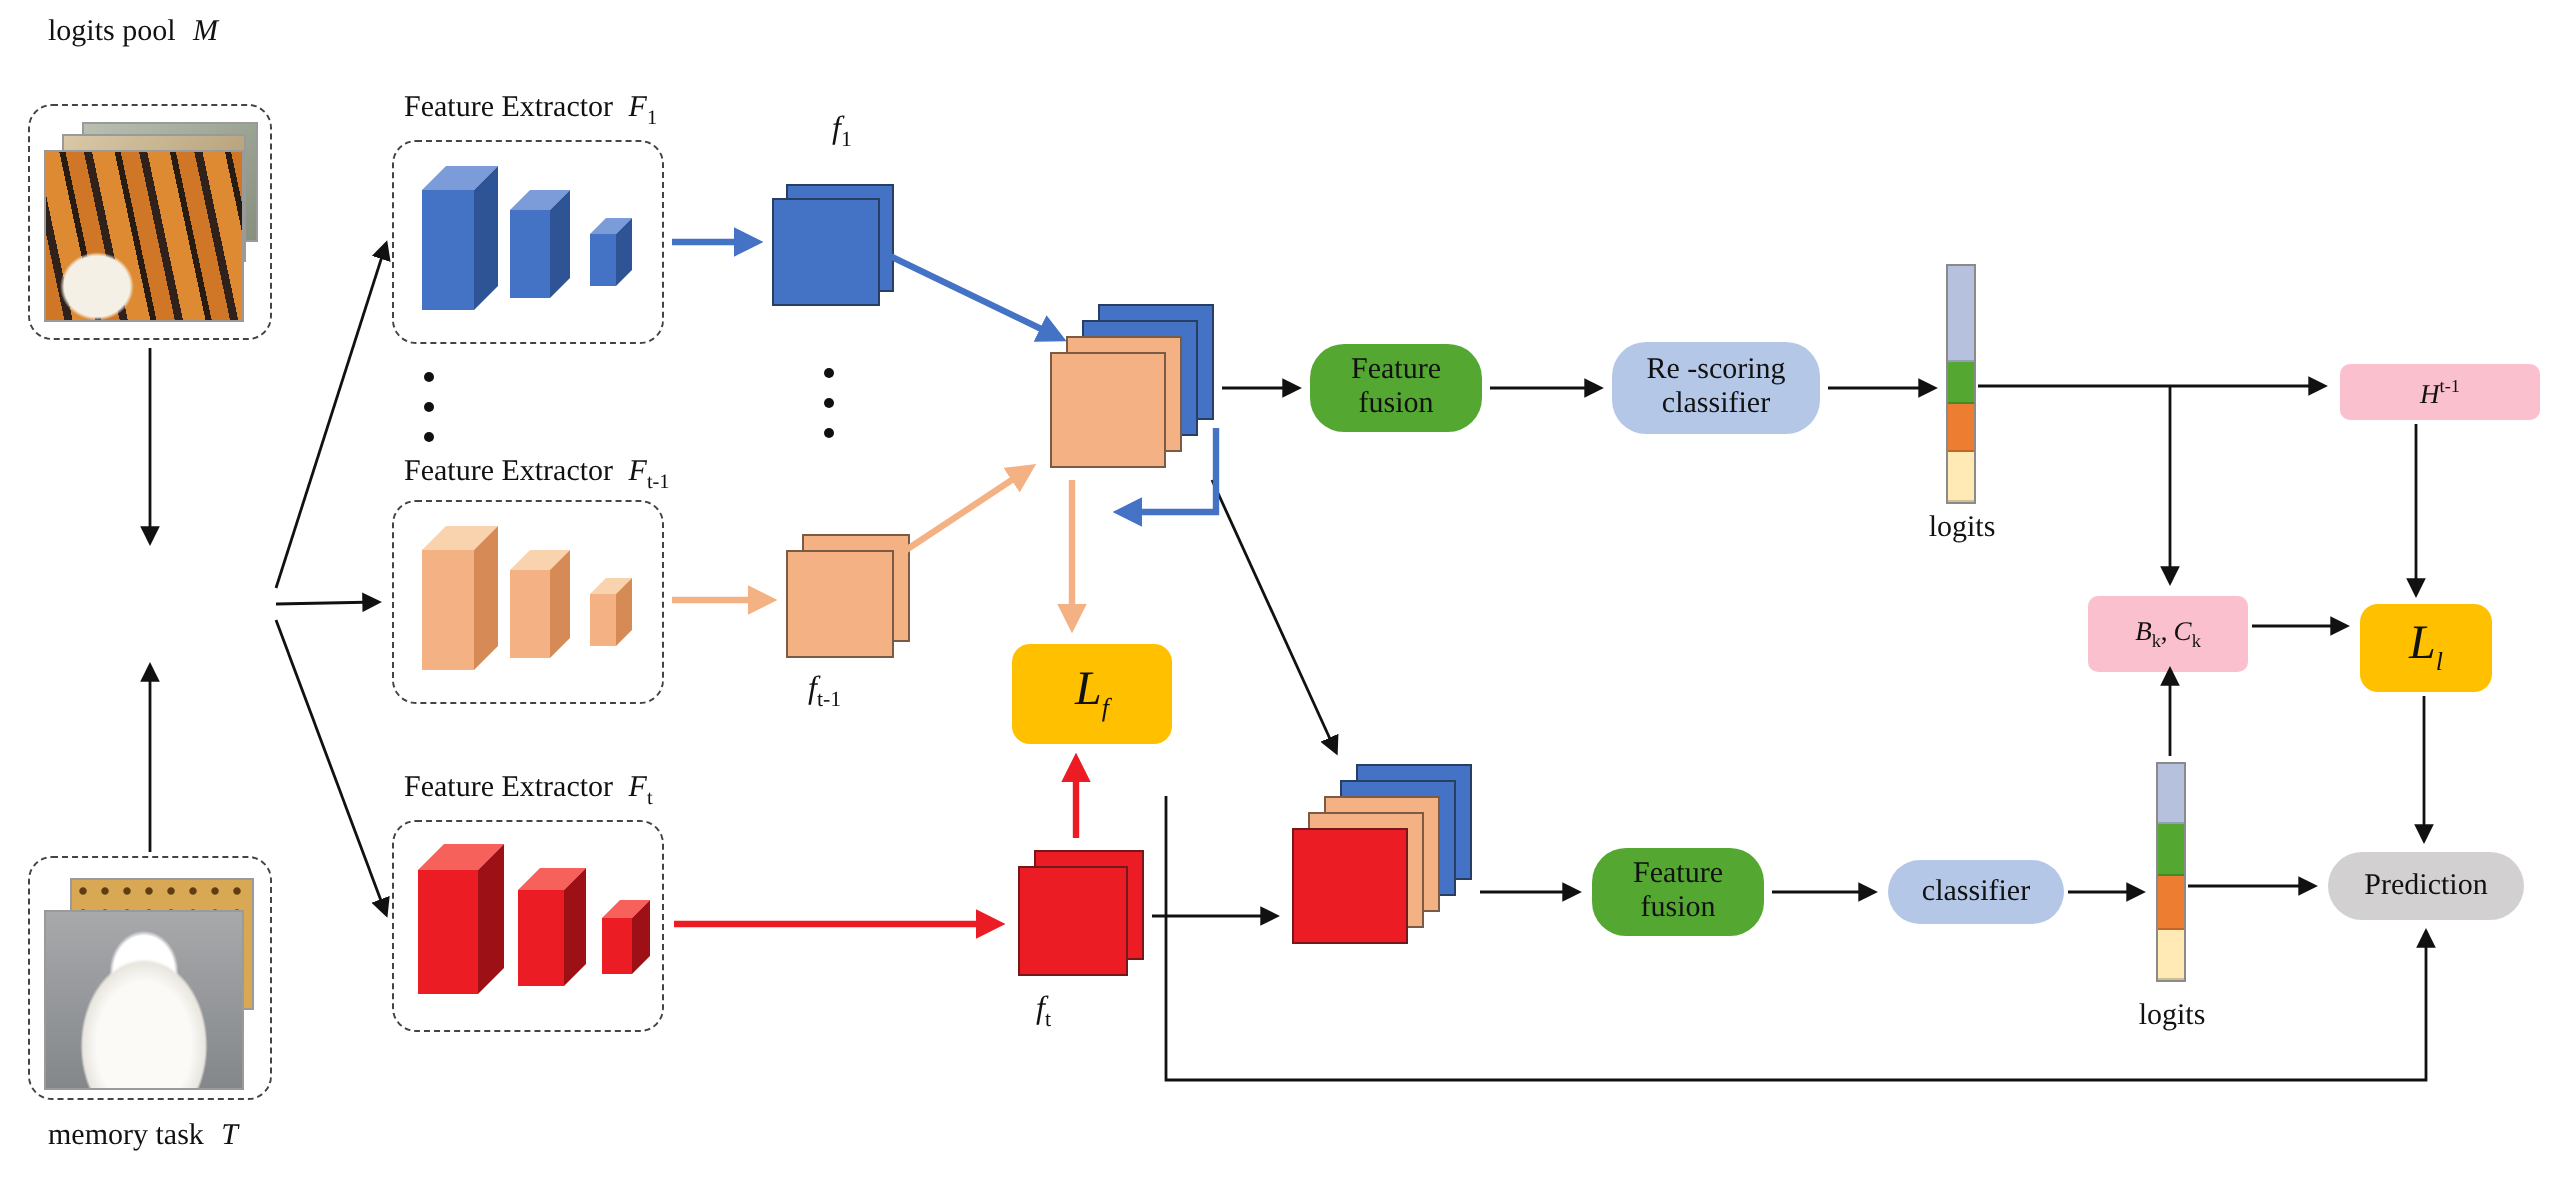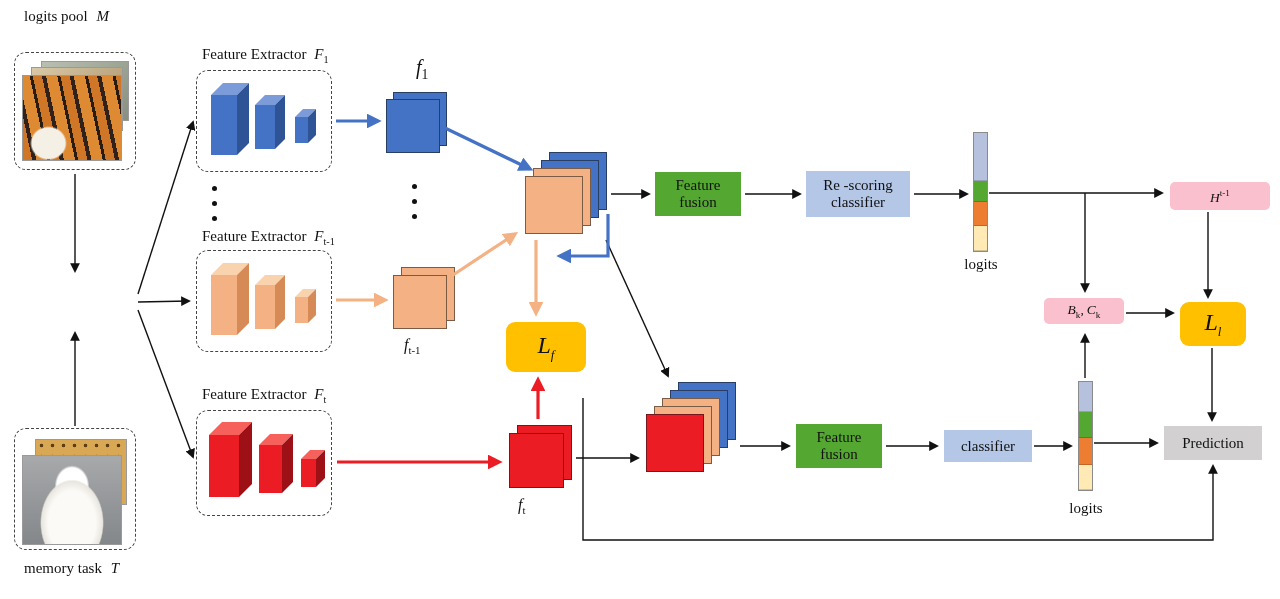--- a/index.html
+++ b/index.html
@@ -6,21 +6,21 @@
   body{background:#fff}
   .stage{position:relative;width:1280px;height:599px;background:#ffffff;overflow:hidden;
          font-family:"Liberation Serif",serif;color:#111;font-size:15px}
   .dashed{position:absolute;border:1.4px dashed #444;border-radius:12px}
   .lbl{position:absolute;white-space:nowrap}
   i.m{font-style:italic}
   sub{font-size:.68em} sup{font-size:.68em}
 
   
   .pbox{position:absolute;display:flex;align-items:center;justify-content:center;
-        text-align:center;line-height:1.12;border-radius:0;padding:2px 4px}
+        text-align:center;line-height:1.12;border-radius:17px;padding:2px 4px}
   .c-green{background:var(--green,#54a832)}
   .c-lblue{background:var(--light_blue,#b4c7e7)}
   .c-lav{background:var(--lavender,#ddc6f2)}
   .c-pink{background:var(--pink,#fac0cd);border-radius:5px;font-size:13.5px}
   .c-gray{background:var(--gray,#d2d0d0)}
   .c-gold{background:var(--gold,#ffc000);border-radius:9px;font-size:24px;font-style:italic}
   .c-gold sub{font-size:13px}
 
   
   .cuboid{position:absolute;width:var(--w);height:var(--h);background:var(--f)}
@@ -145,21 +145,21 @@
     <div class="cuboid cub-red" style="--w:23px;--h:48px;--d:11px;left:62px;top:34px">
         <i class="topf"></i>
         <i class="sidef"></i>
       </div>
     <div class="cuboid cub-red" style="--w:15px;--h:28px;--d:9px;left:104px;top:48px">
         <i class="topf"></i>
         <i class="sidef"></i>
       </div>
   </div>
 
-  <div class="lbl" style="left:416px;top:56px;font-size:20px">
+  <div class="lbl" style="left:416px;top:56px;font-size:16px">
     <i class="m">f</i><sub>1</sub>
   </div>
   <div class="sq b" style="left:393px;top:92px;width:54px;height:54px"></div>
   <div class="sq b" style="left:386px;top:99px;width:54px;height:54px"></div>
 
   <div class="dots" style="left:412px;top:184px">
       <b></b>
       <b></b>
       <b></b>
     </div>
@@ -202,21 +202,21 @@
       <div style="height: 21px; background: rgb(84, 168, 50);"></div>
       <div style="height: 24px; background: rgb(237, 125, 49);"></div>
       <div style="height: 25px; background: rgb(255, 233, 181);"></div>
     </div>
   <div class="lbl" style="left:955px;top:256px;width:52px;text-align:center">logits</div>
 
   <div class="pbox c-pink" style="left:1170px;top:182px;width:100px;height:28px">
     <span><i class="m">H</i><sup>t-1</sup></span>
   </div>
 
-  <div class="pbox c-pink" style="left:1044px;top:298px;width:80px;height:26px">
+  <div class="pbox c-pink" style="left:1044px;top:298px;width:80px;height:38px">
     <span>
       <i class="m">B</i><sub>k</sub><span style="margin-right:3px">,</span><i class="m">C</i><sub>k</sub>
     </span>
   </div>
 
   <div class="pbox c-gold" style="left:506px;top:322px;width:80px;height:50px">
     <span><span>L</span><sub>f</sub></span>
   </div>
   <div class="pbox c-gold" style="left:1180px;top:302px;width:66px;height:44px">
     <span><span>L</span><sub>l</sub></span>

